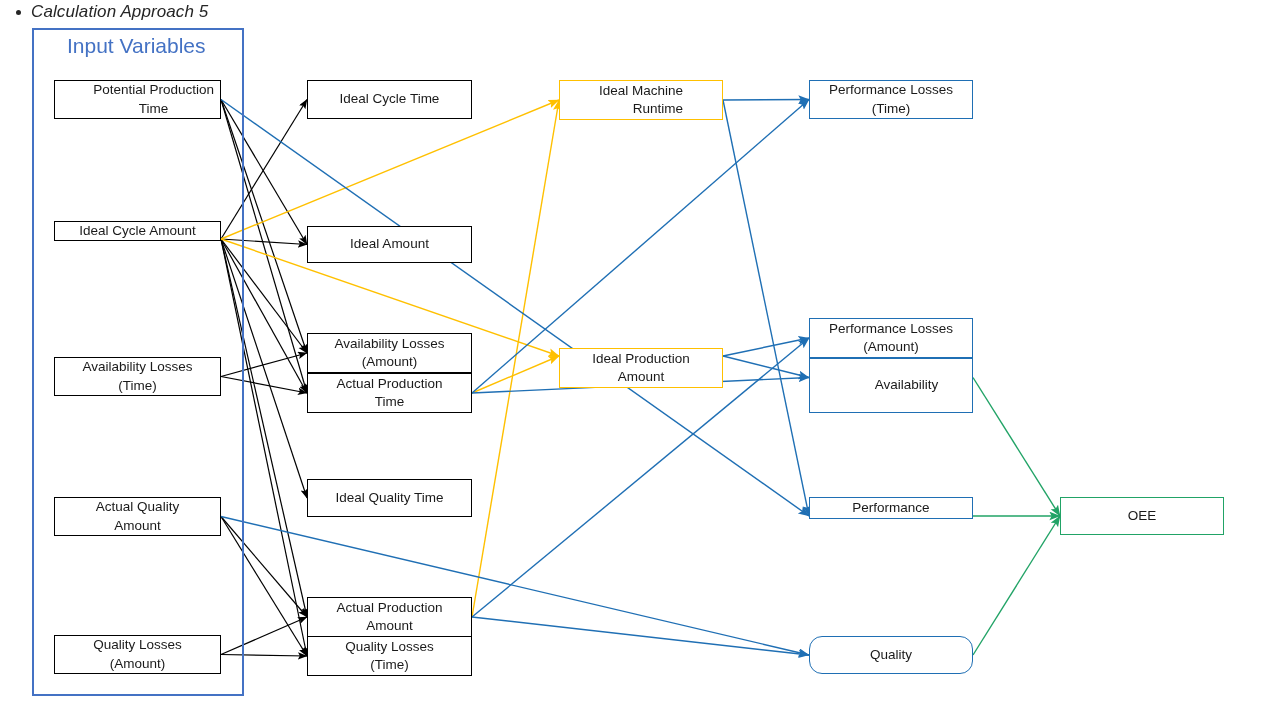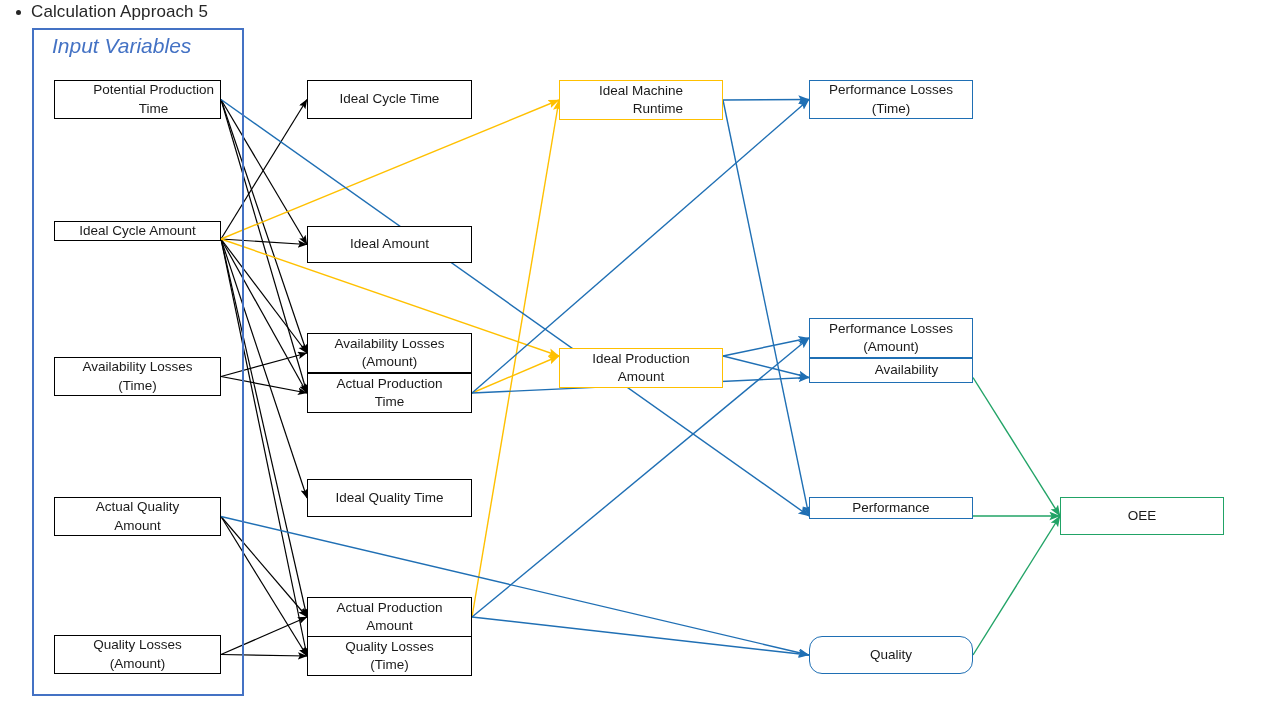--- a/index.html
+++ b/index.html
@@ -15,21 +15,21 @@
 
   .bullet-row{
     position:absolute;left:10px;top:2px;
     display:flex;align-items:center;gap:10px;
     font-size:17px;color:#262626;
   }
   .bullet-dot{
     width:5px;height:5px;border-radius:50%;background:#262626;
     display:inline-block;margin-left:6px;
   }
-  .slide-title{white-space:nowrap;letter-spacing:.1px;}
+  .slide-title{white-space:nowrap;letter-spacing:.1px;font-style:italic;}
 
   .group-frame{
     position:absolute;
     border:2px solid #4472c4;
     background:transparent;
     box-sizing:border-box;
   }
   .group-title{
     position:absolute;
     color:#4472c4;
@@ -110,21 +110,21 @@
         <line x1="973" y1="655" x2="1060" y2="516" stroke="#21a366" stroke-width="1.4" marker-end="url(#ah-green)"></line>
       </g>
   </svg>
 
   <div class="bullet-row">
     <span class="bullet-dot"></span>
     <span class="slide-title">Calculation Approach 5</span>
   </div>
 
   <div class="group-frame" style="left:32px;top:28px;width:212px;height:668px;"></div>
-  <div class="group-title" style="left:52px;top:34px;font-style:italic;">Input Variables</div>
+  <div class="group-title" style="left:67px;top:34px;">Input Variables</div>
 
   <div id="node-layer">
       <div class="node black" style="left: 54px; top: 80px; width: 167px; height: 39px; justify-content: flex-end;">
         <div>
           <span>Potential Production</span>
           <span>Time</span>
         </div>
       </div>
       <div class="node black" style="left: 54px; top: 221px; width: 167px; height: 20px;">
         <div>
@@ -205,21 +205,21 @@
           <span>Performance  Losses</span>
           <span>(Time)</span>
         </div>
       </div>
       <div class="node blue" style="left: 809px; top: 318px; width: 164px; height: 40px;">
         <div>
           <span>Performance  Losses</span>
           <span>(Amount)</span>
         </div>
       </div>
-      <div class="node blue" style="left: 809px; top: 358px; width: 164px; height: 25px; padding-left: 37px;">
+      <div class="node blue" style="left: 809px; top: 358px; width: 164px; height: 55px; padding-left: 37px;">
         <div>
           <span>Availability</span>
         </div>
       </div>
       <div class="node blue" style="left: 809px; top: 497px; width: 164px; height: 22px;">
         <div>
           <span>Performance</span>
         </div>
       </div>
       <div class="node blue" style="left: 809px; top: 636px; width: 164px; height: 38px; border-radius: 13px;">

